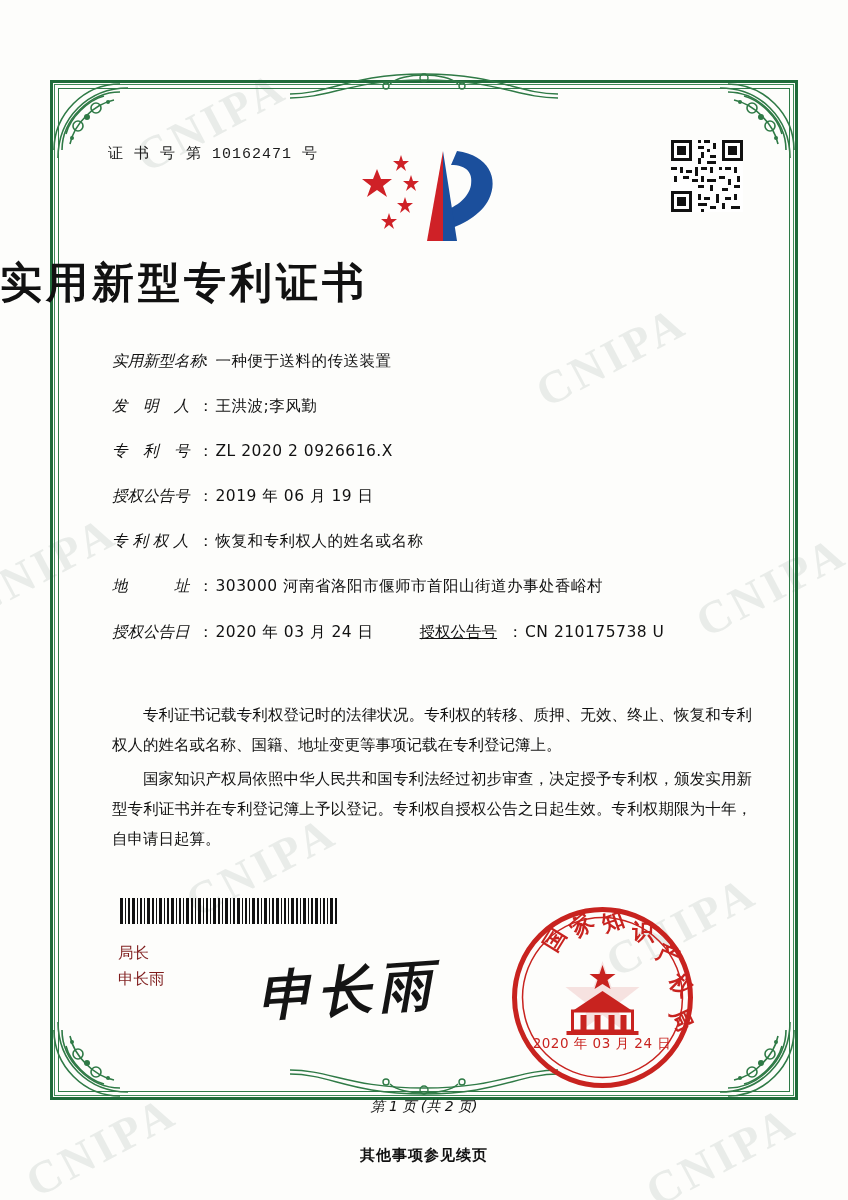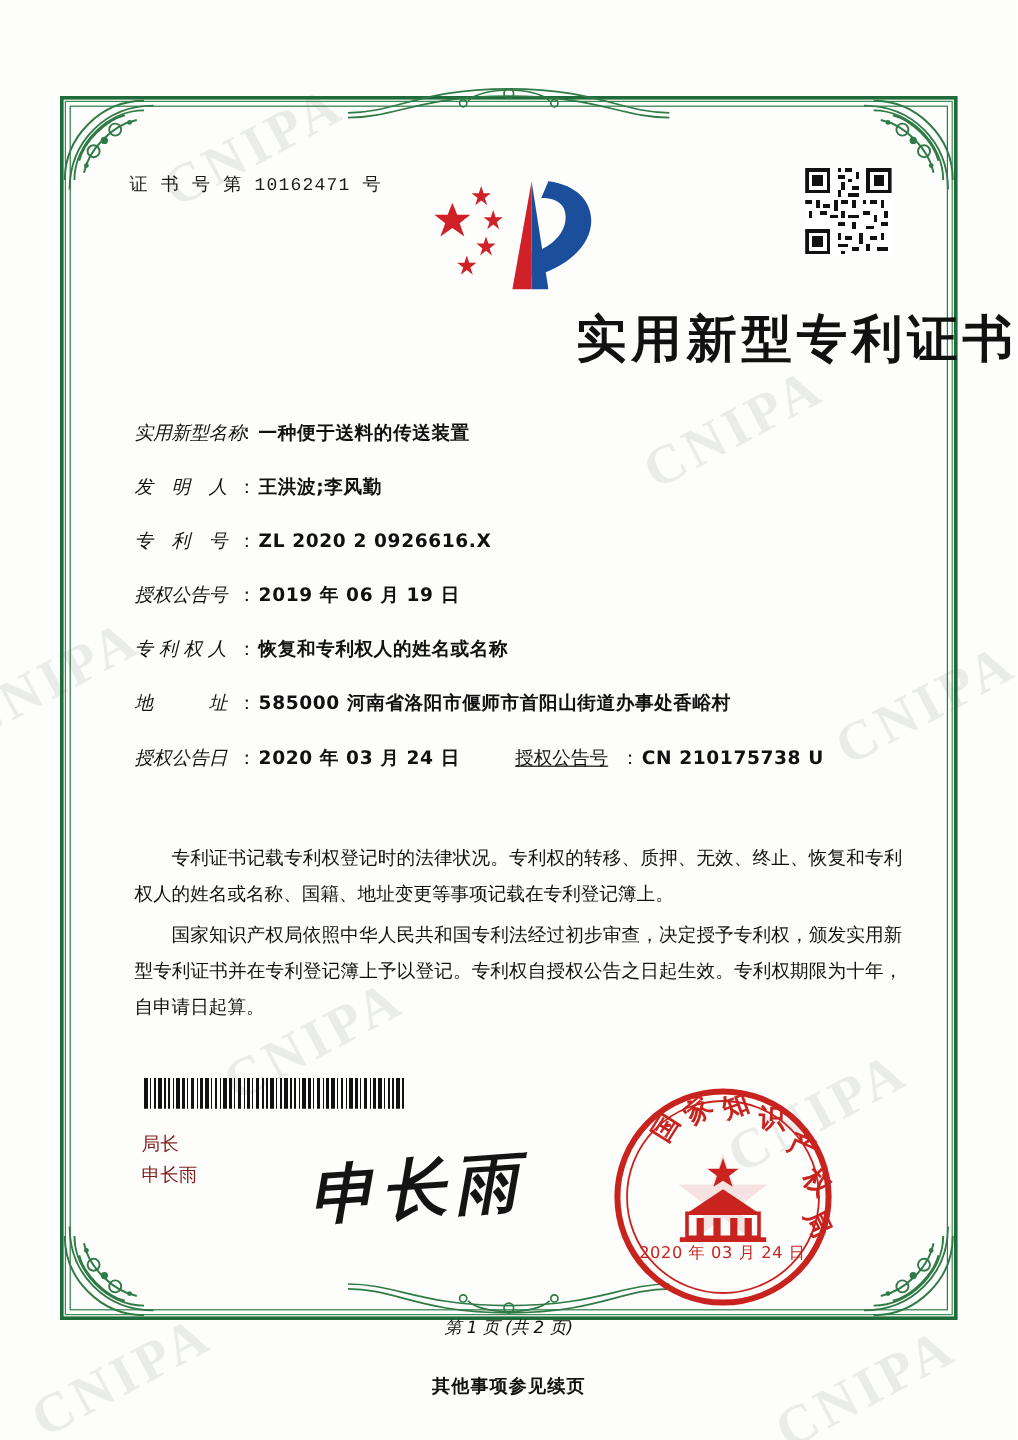--- a/index.html
+++ b/index.html
@@ -97,27 +97,26 @@
     left: 50%;
     transform: translateX(-50%);
     top: 145px;
     width: 170px;
     height: 100px;
   }
   .title {
     position: absolute;
     left: 0; right: 0;
     top: 255px;
-    text-align: right;
+    text-align: left;
     font-family: "DejaVu Sans", sans-serif;
     font-weight: bold;
     font-size: 42px;
     letter-spacing: 4px;
     color: #111;
-    padding-left: 46px;
   }
 
   
   .fields {
     position: absolute;
     left: 112px;
     top: 352px;
     width: 640px;
     font-size: 15.5px;
     color: #111;
@@ -131,21 +130,20 @@
   .field-label {
     width: 86px;
     flex: none;
     letter-spacing: 0;
     white-space: nowrap;
     font-style: italic;
   }
   .field-sep { margin: 0 2px 0 0; }
   .field-value {
     letter-spacing: 0.5px;
-    font-weight: bold;
   }
   .field-row.dual .field-second {
     margin-left: 46px;
     display: flex;
     align-items: baseline;
   }
   .field-row.dual .field-second .field-label2 {
     width: 88px;
     flex: none;
     text-decoration: underline;
@@ -459,21 +457,21 @@
 
     <div class="field-row">
       <span class="field-label">专 利 权 人</span>
       <span class="field-sep">：</span>
       <span class="field-value">恢复和专利权人的姓名或名称</span>
     </div>
 
     <div class="field-row">
       <span class="field-label">地　　　址</span>
       <span class="field-sep">：</span>
-      <span class="field-value">585000 河南省洛阳市偃师市首阳山街道办事处香峪村</span>
+      <span class="field-value">303000 河南省洛阳市偃师市首阳山街道办事处香峪村</span>
     </div>
 
     <div class="field-row dual">
       <span class="field-label">授权公告日</span>
       <span class="field-sep">：</span>
       <span class="field-value">2020 年 03 月 24 日</span>
       <span class="field-second">
         <span class="field-label2">授权公告号</span>
         <span class="field-sep">：</span>
         <span class="field-value">CN 210175738 U</span>

